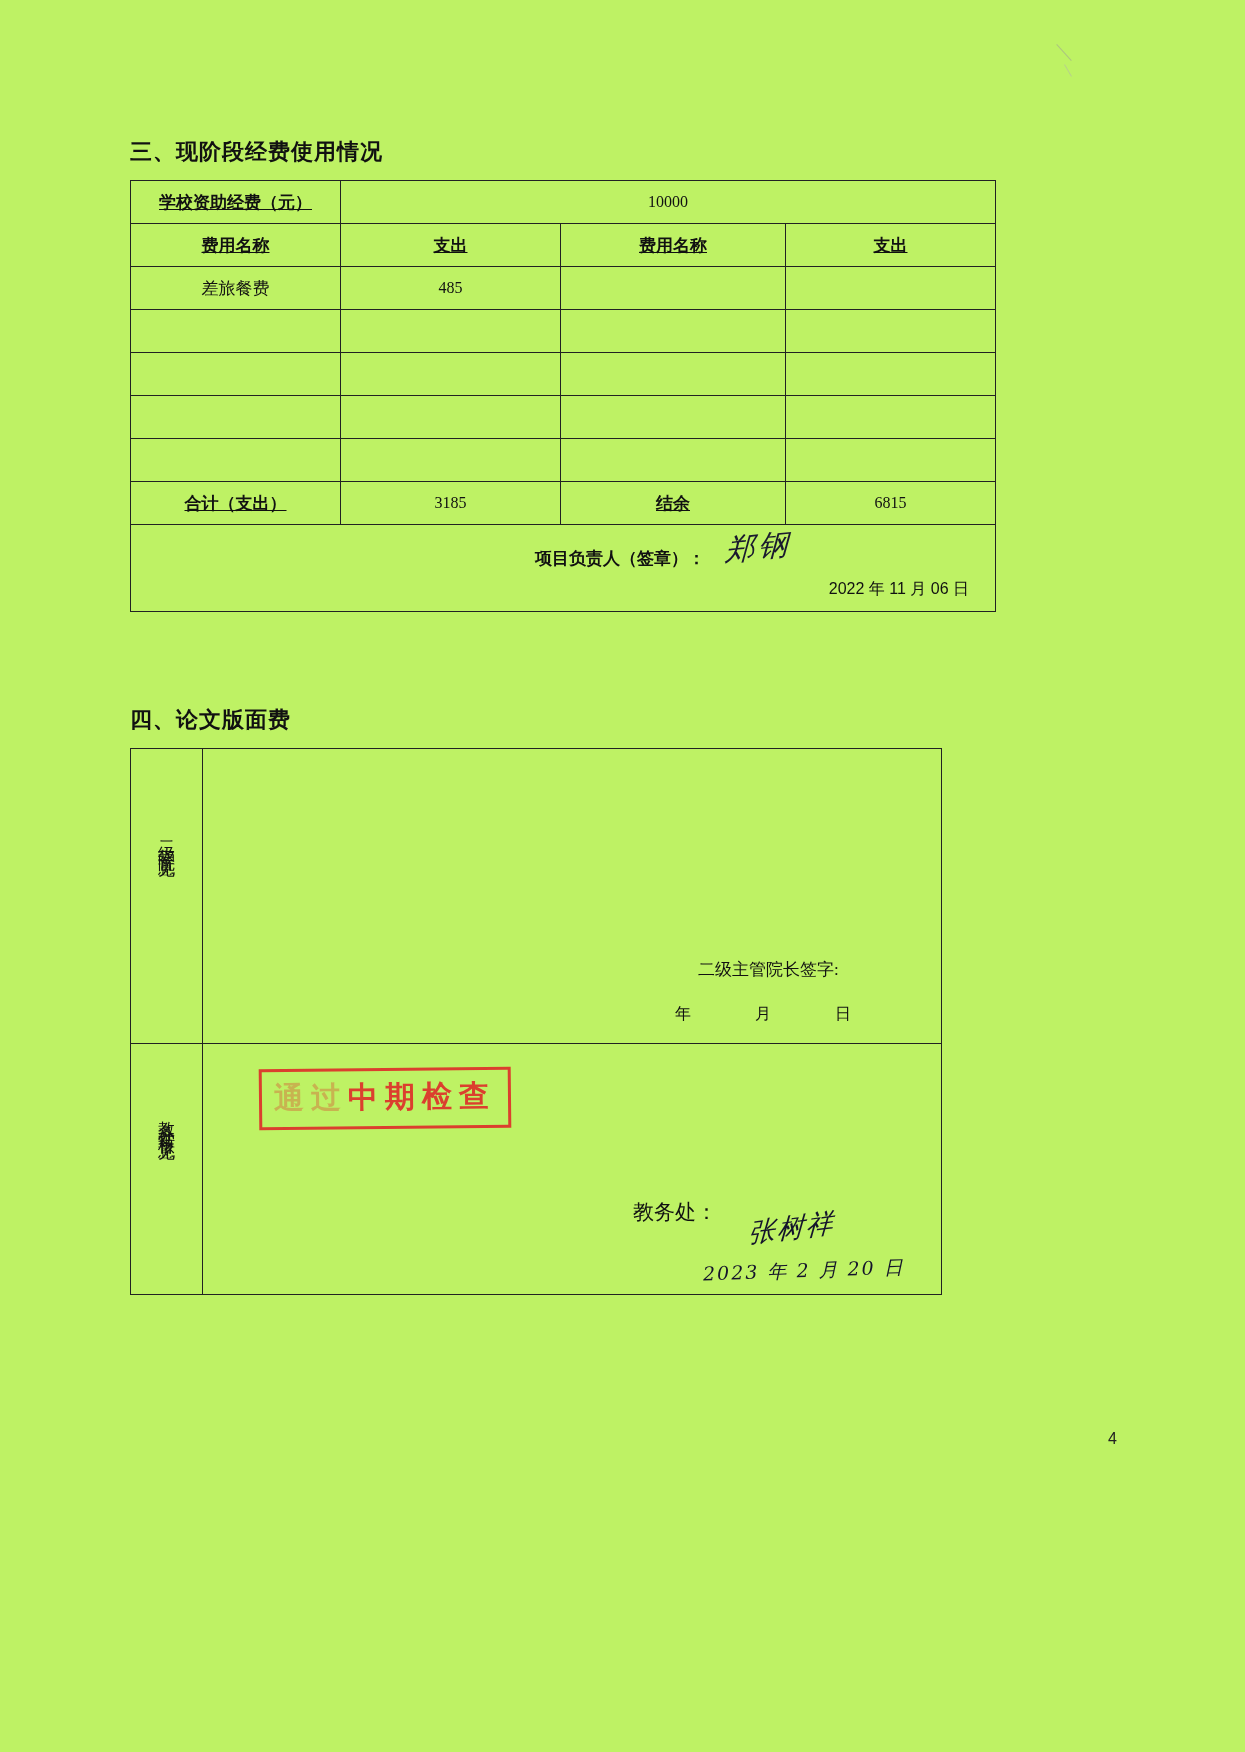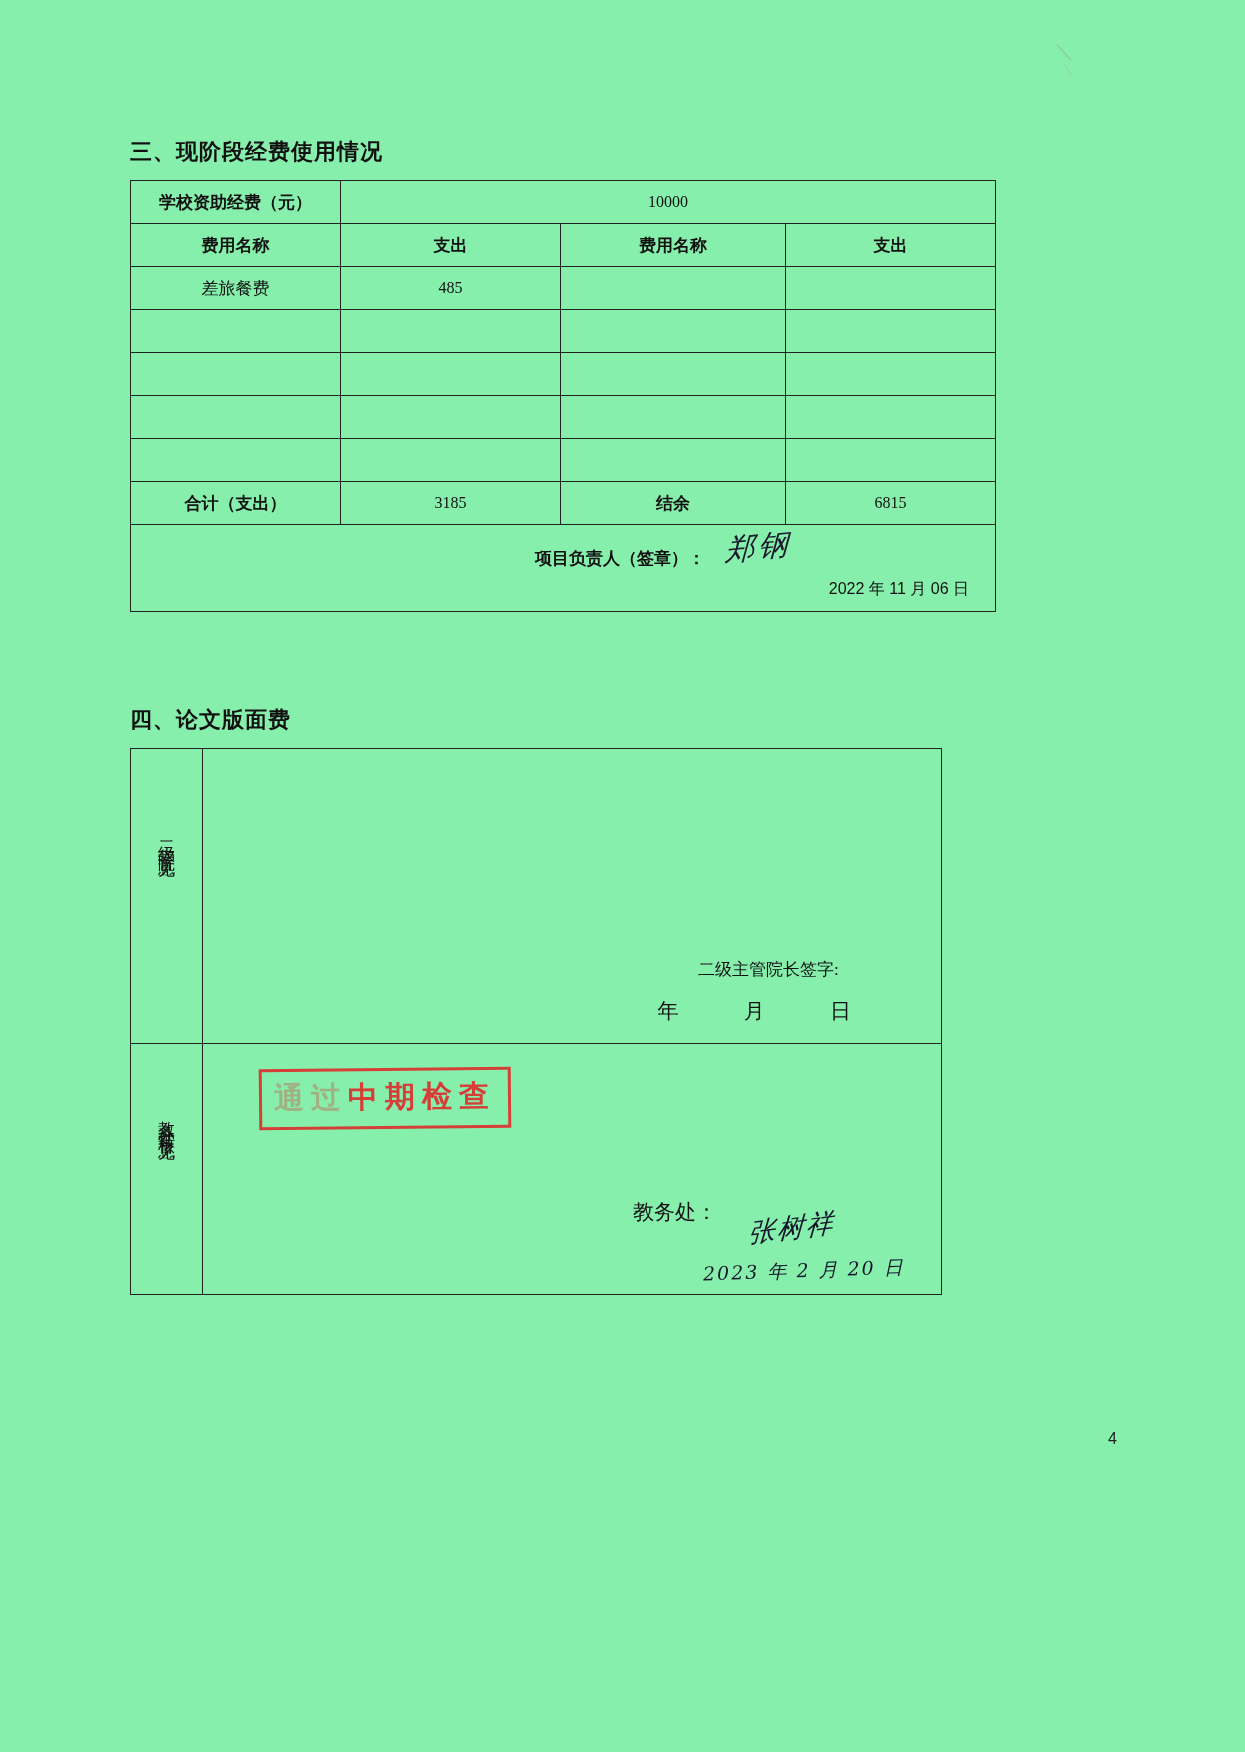--- a/index.html
+++ b/index.html
@@ -14,21 +14,21 @@
     font-family: "Liberation Serif", "DejaVu Serif", serif;
     color: #111111;
     overflow: hidden;
   }
 
   .page {
     position: absolute;
     left: 0; top: 0;
     width: 1245px;
     height: 1752px;
-    background: #86efac;
+    background: #bef264;
   }
 
   
   .scan-mark {
     position: absolute;
     right: 158px;
     top: 48px;
     width: 40px;
     height: 40px;
     opacity: 0.5;
@@ -77,21 +77,21 @@
     padding: 0 4px;
     font-family: "Liberation Serif", "DejaVu Serif", serif;
   }
 
   #funding-table {
     left: 130px;
     top: 180px;
     width: 865px;
   }
   #funding-table td { height: 42px; }
-  .bold { font-weight: bold; }
+  .bold { font-weight: bold; text-decoration: underline; }
   .num { font-family: "Liberation Sans", sans-serif; font-size: 16px; }
 
   .sign-cell {
     height: 86px !important;
     position: relative;
     text-align: center;
     border-radius: 9px;
   }
   .sign-inner {
     position: relative;
@@ -163,21 +163,21 @@
     position: absolute;
     left: 495px;
     bottom: 62px;
     font-size: 17px;
     white-space: nowrap;
   }
   .college-ymd {
     position: absolute;
     right: 60px;
     bottom: 18px;
-    font-size: 21px;
+    font-size: 16px;
     letter-spacing: 30px;
     white-space: nowrap;
   }
 
   .stamp {
     position: absolute;
     left: 56px;
     top: 24px;
     border: 3px solid #e02727;
     color: #e02727;

